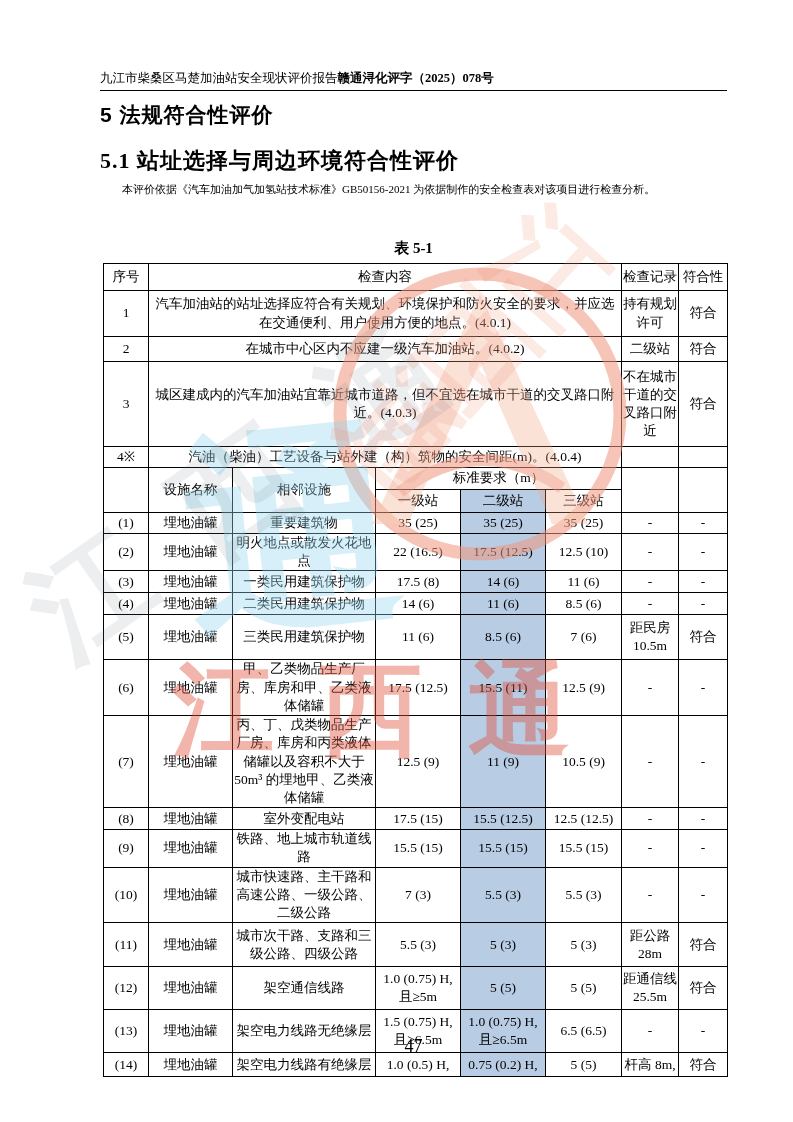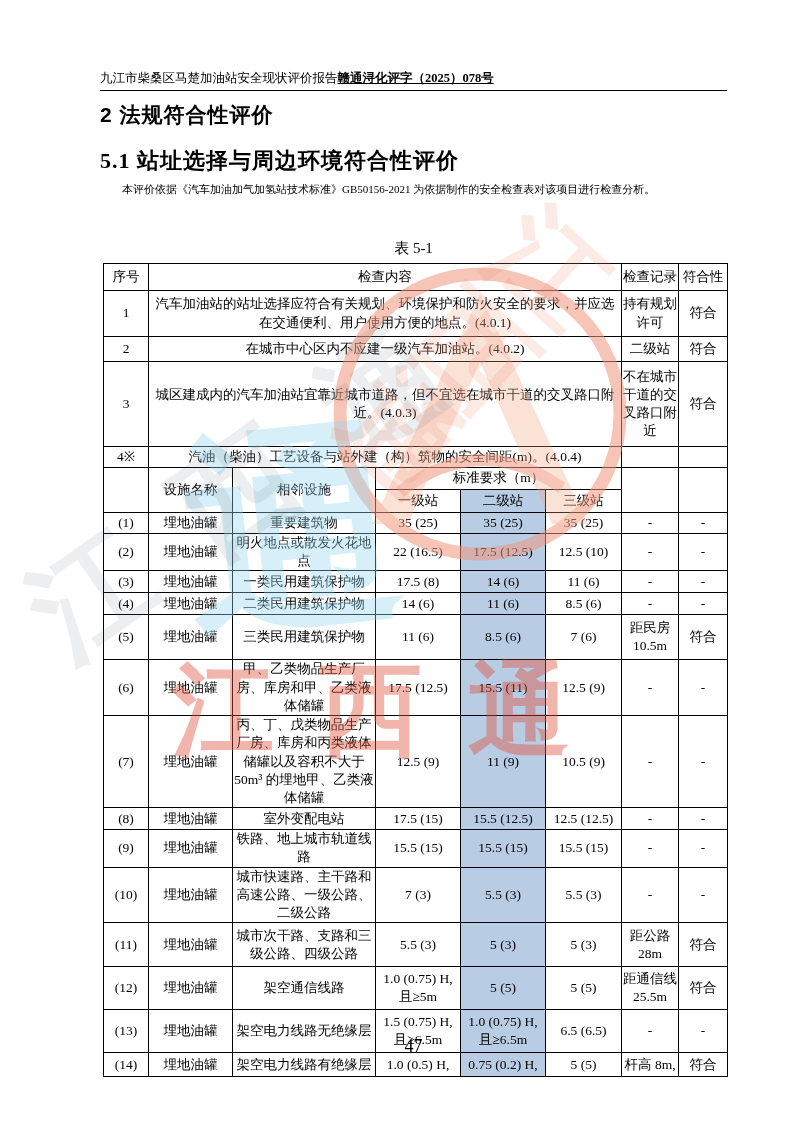--- a/index.html
+++ b/index.html
@@ -8,39 +8,39 @@
     font-family:"Liberation Serif","DejaVu Serif",serif;color:#000;
     overflow:hidden;
   }
   .content{position:relative;z-index:1;}
   
   .doc-header{
     position:absolute;left:100px;width:627px;top:70px;
     display:flex;justify-content:flex-start;align-items:flex-end;
     font-size:12.5px;padding-bottom:3px;border-bottom:1.6px solid #000;
   }
-  .doc-header .right{font-weight:bold;text-decoration:underline;}
+  .doc-header .right{font-weight:bold;}
   
   .h1{
     position:absolute;left:100px;top:101px;width:627px;
     font-family:"Liberation Sans","DejaVu Sans",sans-serif;
     font-weight:bold;font-size:21px;letter-spacing:1px;
   }
   .h2{
     position:absolute;left:100px;top:146px;width:627px;
     font-weight:bold;font-size:22px;letter-spacing:1px;
   }
   .para{
     position:absolute;left:100px;top:176px;width:627px;
     font-size:11px;line-height:27px;text-indent:2em;text-align:justify;
   }
   .caption{
     position:absolute;left:100px;top:239px;width:627px;
     display:flex;justify-content:center;gap:58px;
-    font-weight:normal;font-size:15px;align-items:center;
+    font-weight:bold;font-size:15px;align-items:center;
   }
   
   table.checklist{
     position:absolute;left:103px;top:263px;
     border-collapse:collapse;table-layout:fixed;width:624px;
     font-size:13.5px;line-height:1.35;
   }
   table.checklist td,table.checklist th{
     border:1px solid #000;padding:0 1px;text-align:center;vertical-align:middle;
     font-weight:normal;white-space:pre-line;overflow:hidden;
@@ -69,21 +69,21 @@
 </head>
 <body>
 
 <div class="content">
 
   <div class="doc-header">
     <span class="left">九江市柴桑区马楚加油站安全现状评价报告</span>
     <span class="right">赣通浔化评字（2025）078号</span>
   </div>
 
-  <div class="h1">2 法规符合性评价</div>
+  <div class="h1">5 法规符合性评价</div>
   <div class="h2">5.1 站址选择与周边环境符合性评价</div>
   <div class="para">本评价依据《汽车加油加气加氢站技术标准》GB50156-2021 为依据制作的安全检查表对该项目进行检查分析。</div>
 
   <div class="caption">
     <span>表 5-1</span>
   </div>
 
   <table class="checklist">
     <colgroup>
       <col style="width:45px">

